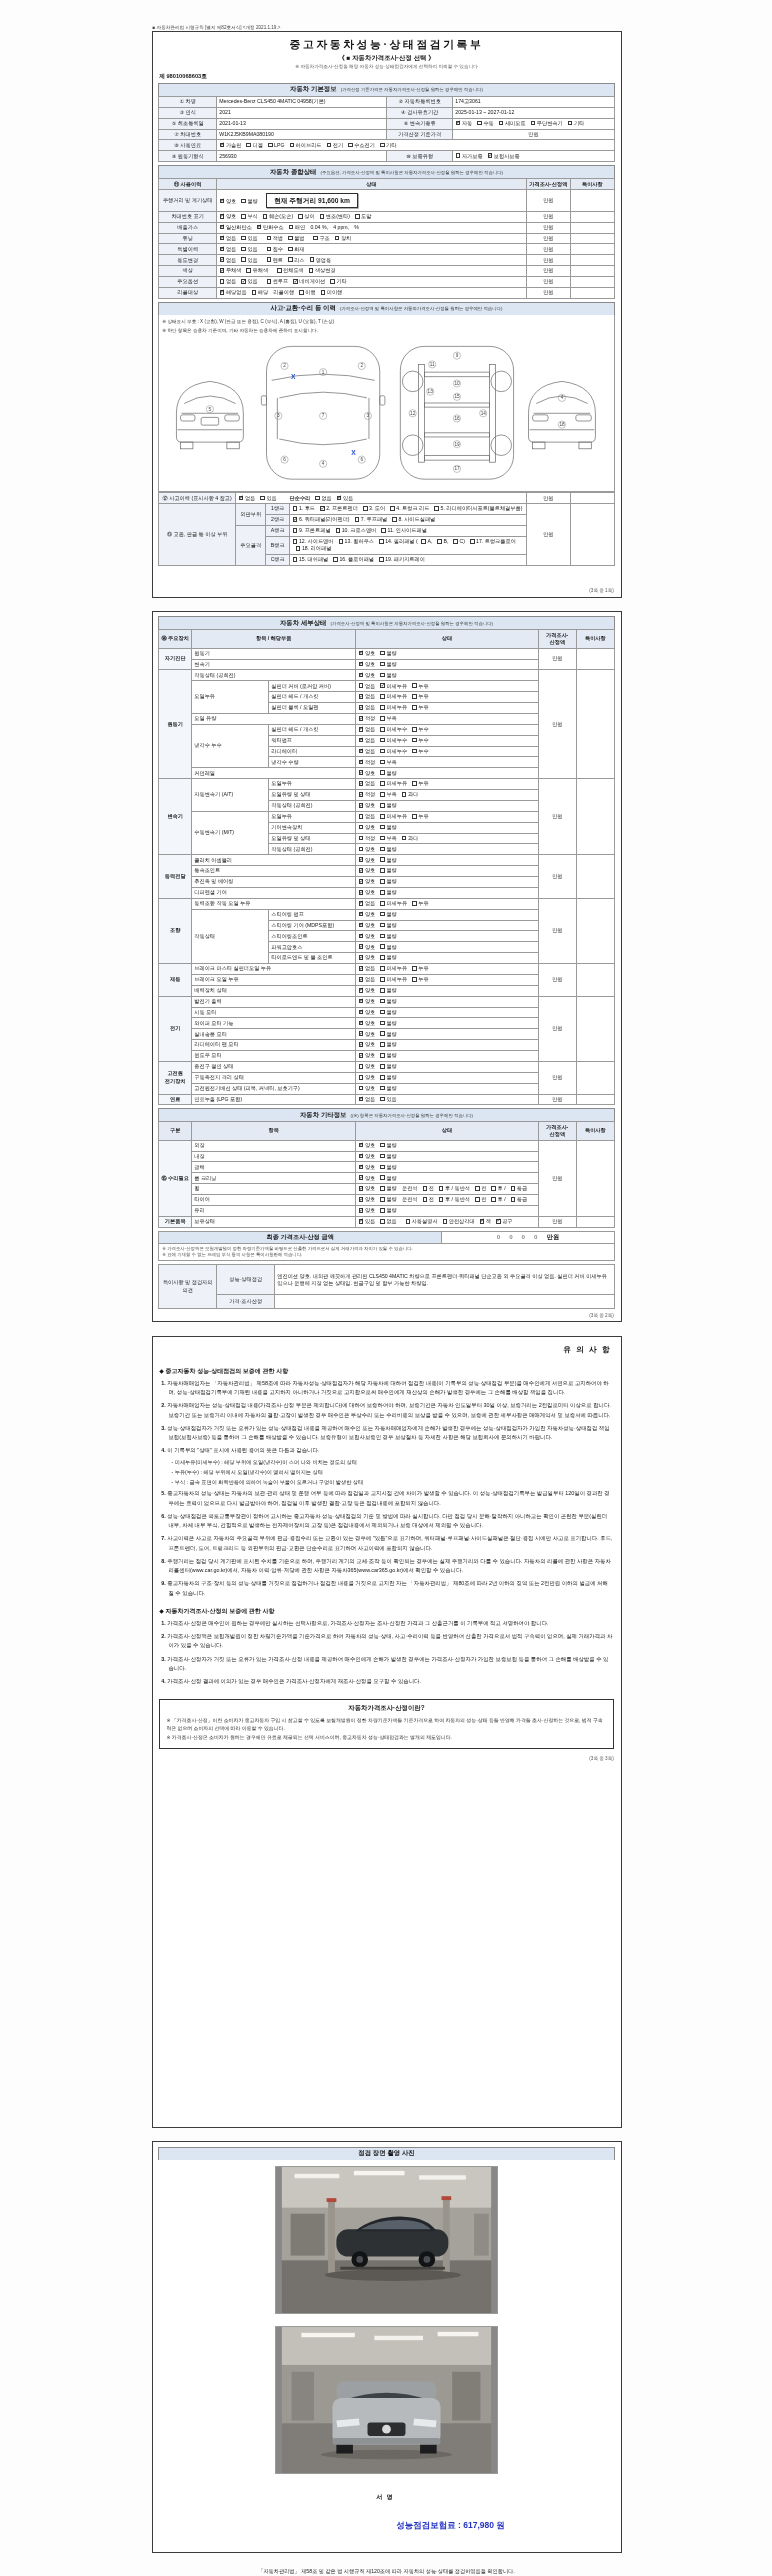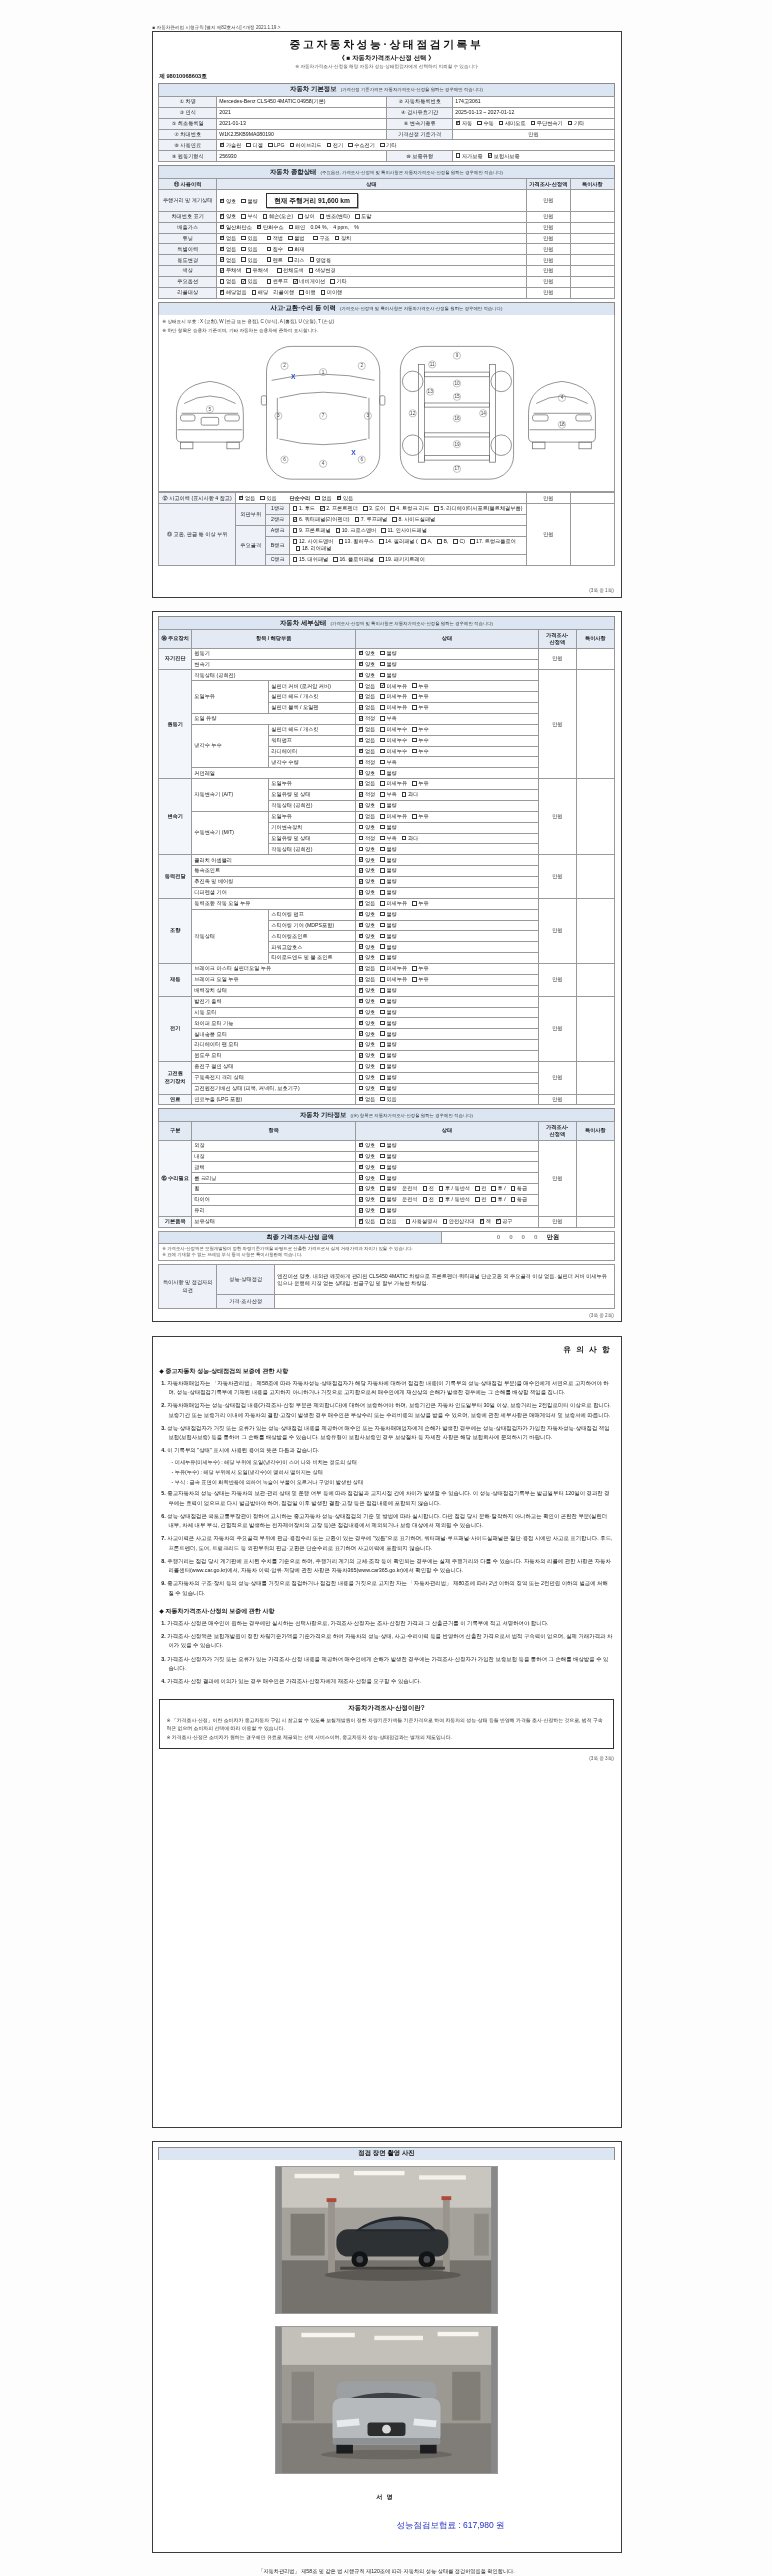--- a/index.html
+++ b/index.html
@@ -37,21 +37,21 @@
 .notes-title{text-align:right;font-size:7.7px;font-weight:bold;letter-spacing:5.2px;margin:4.1px 0 6.2px}
 .notes-sec{font-size:6px;font-weight:bold;margin:5.2px 1px 3.1px}
 .note-item{font-size:5.4px;line-height:1.75;margin:0 2.1px 3.6px;padding-left:8.2px;text-indent:-7.2px}
 .note-item .nn{font-weight:bold;margin-right:1.5px}
 .note-sub{font-size:5.2px;line-height:1.6;color:#222;margin:-1.5px 2.1px 3.1px 13.4px}
 .price-box{border:0.8px solid #333;padding:4.1px 6.2px;margin:9.3px 1px 2.1px}
 .price-box .pbt{text-align:center;font-size:6.4px;font-weight:bold;margin-bottom:3.1px}
 .price-box .pbl{font-size:4.9px;line-height:1.65;color:#222;margin-bottom:1.5px}
 .photo{width:223px;height:148px;display:block;margin:6.2px auto;border:0.5px solid #9a9a9a;background:#888}
 .sign{margin-top:12.4px;text-align:center;font-size:6.2px;font-weight:bold;letter-spacing:4.1px}
-.fee{margin:18.5px 0 6.2px;text-align:center;font-size:8.5px;font-weight:normal;color:#2633c4;transform:translateX(64px)}
+.fee{margin:18.5px 0 6.2px;text-align:center;font-size:8.5px;font-weight:bold;color:#2633c4;transform:translateX(64px)}
 .footlines{text-align:center;font-size:5.2px;color:#222;line-height:1.75;margin-top:0}
 svg text{font-family:"Liberation Sans","DejaVu Sans",sans-serif}
 </style>
 </head>
 <body>
 
 <div class="page">
   <div class="doc">
 
     <div class="formref">■ 자동차관리법 시행규칙 [별지 제82호서식] &lt;개정 2021.1.19.&gt;</div>

